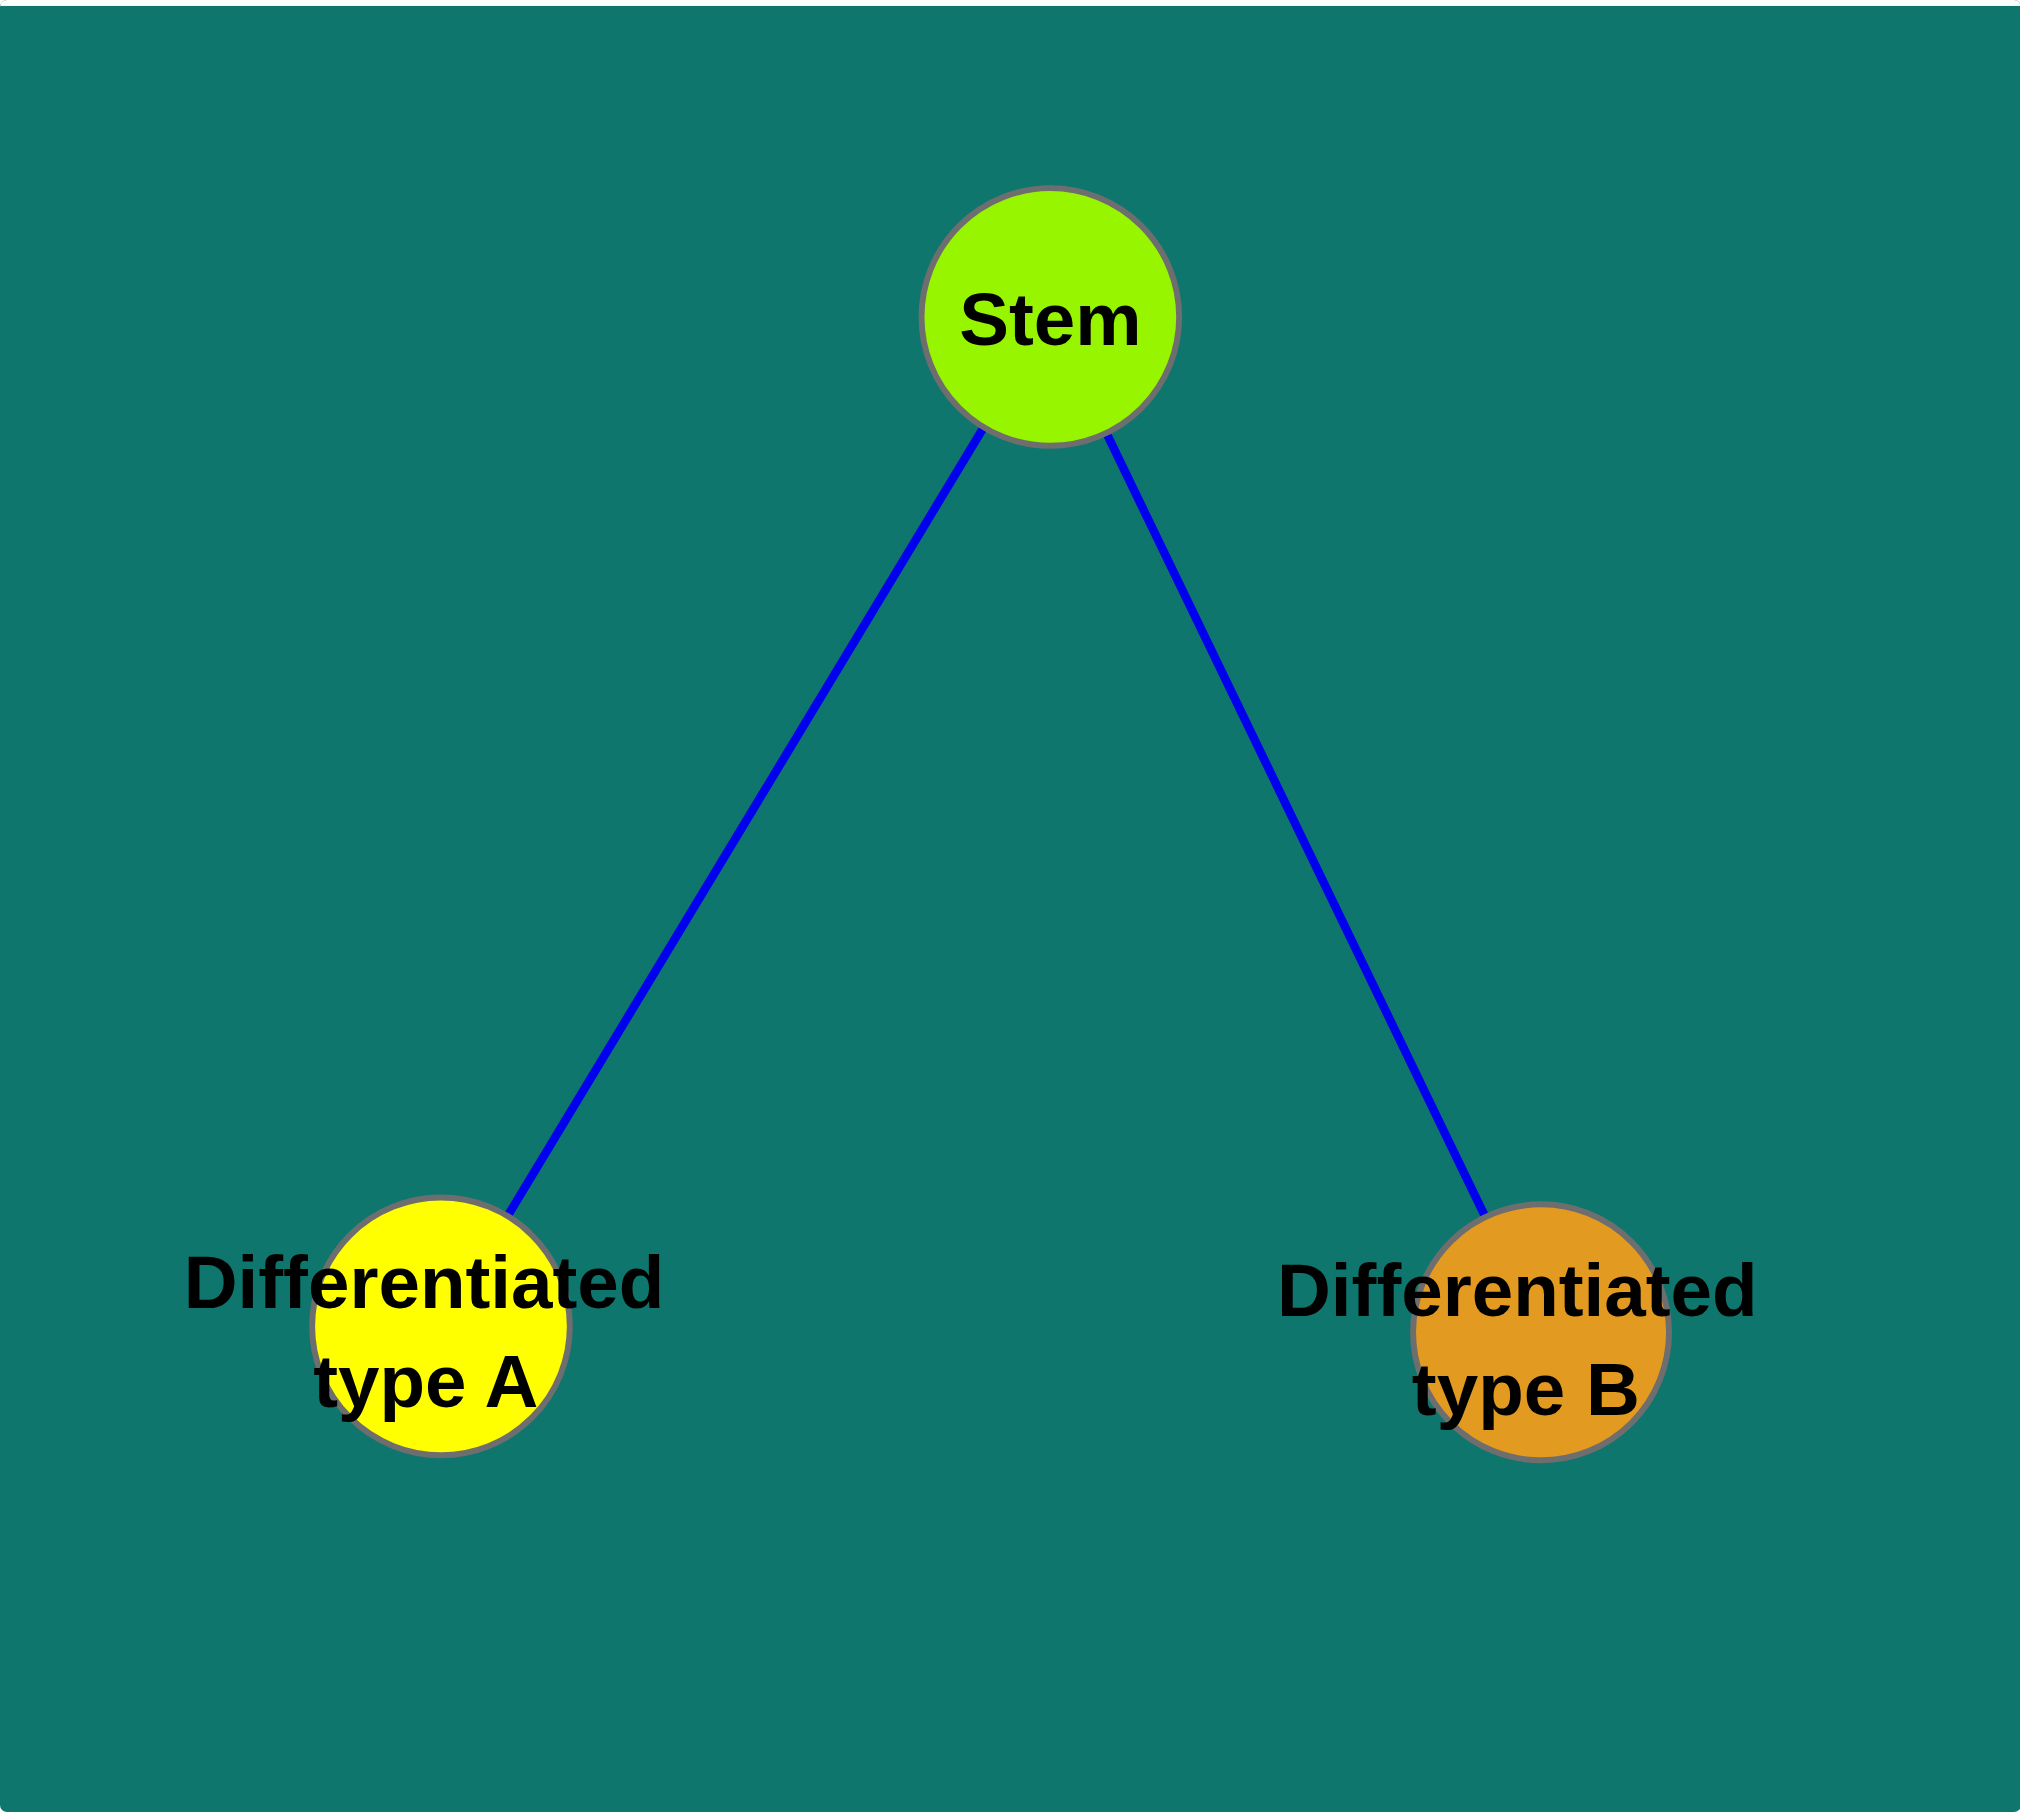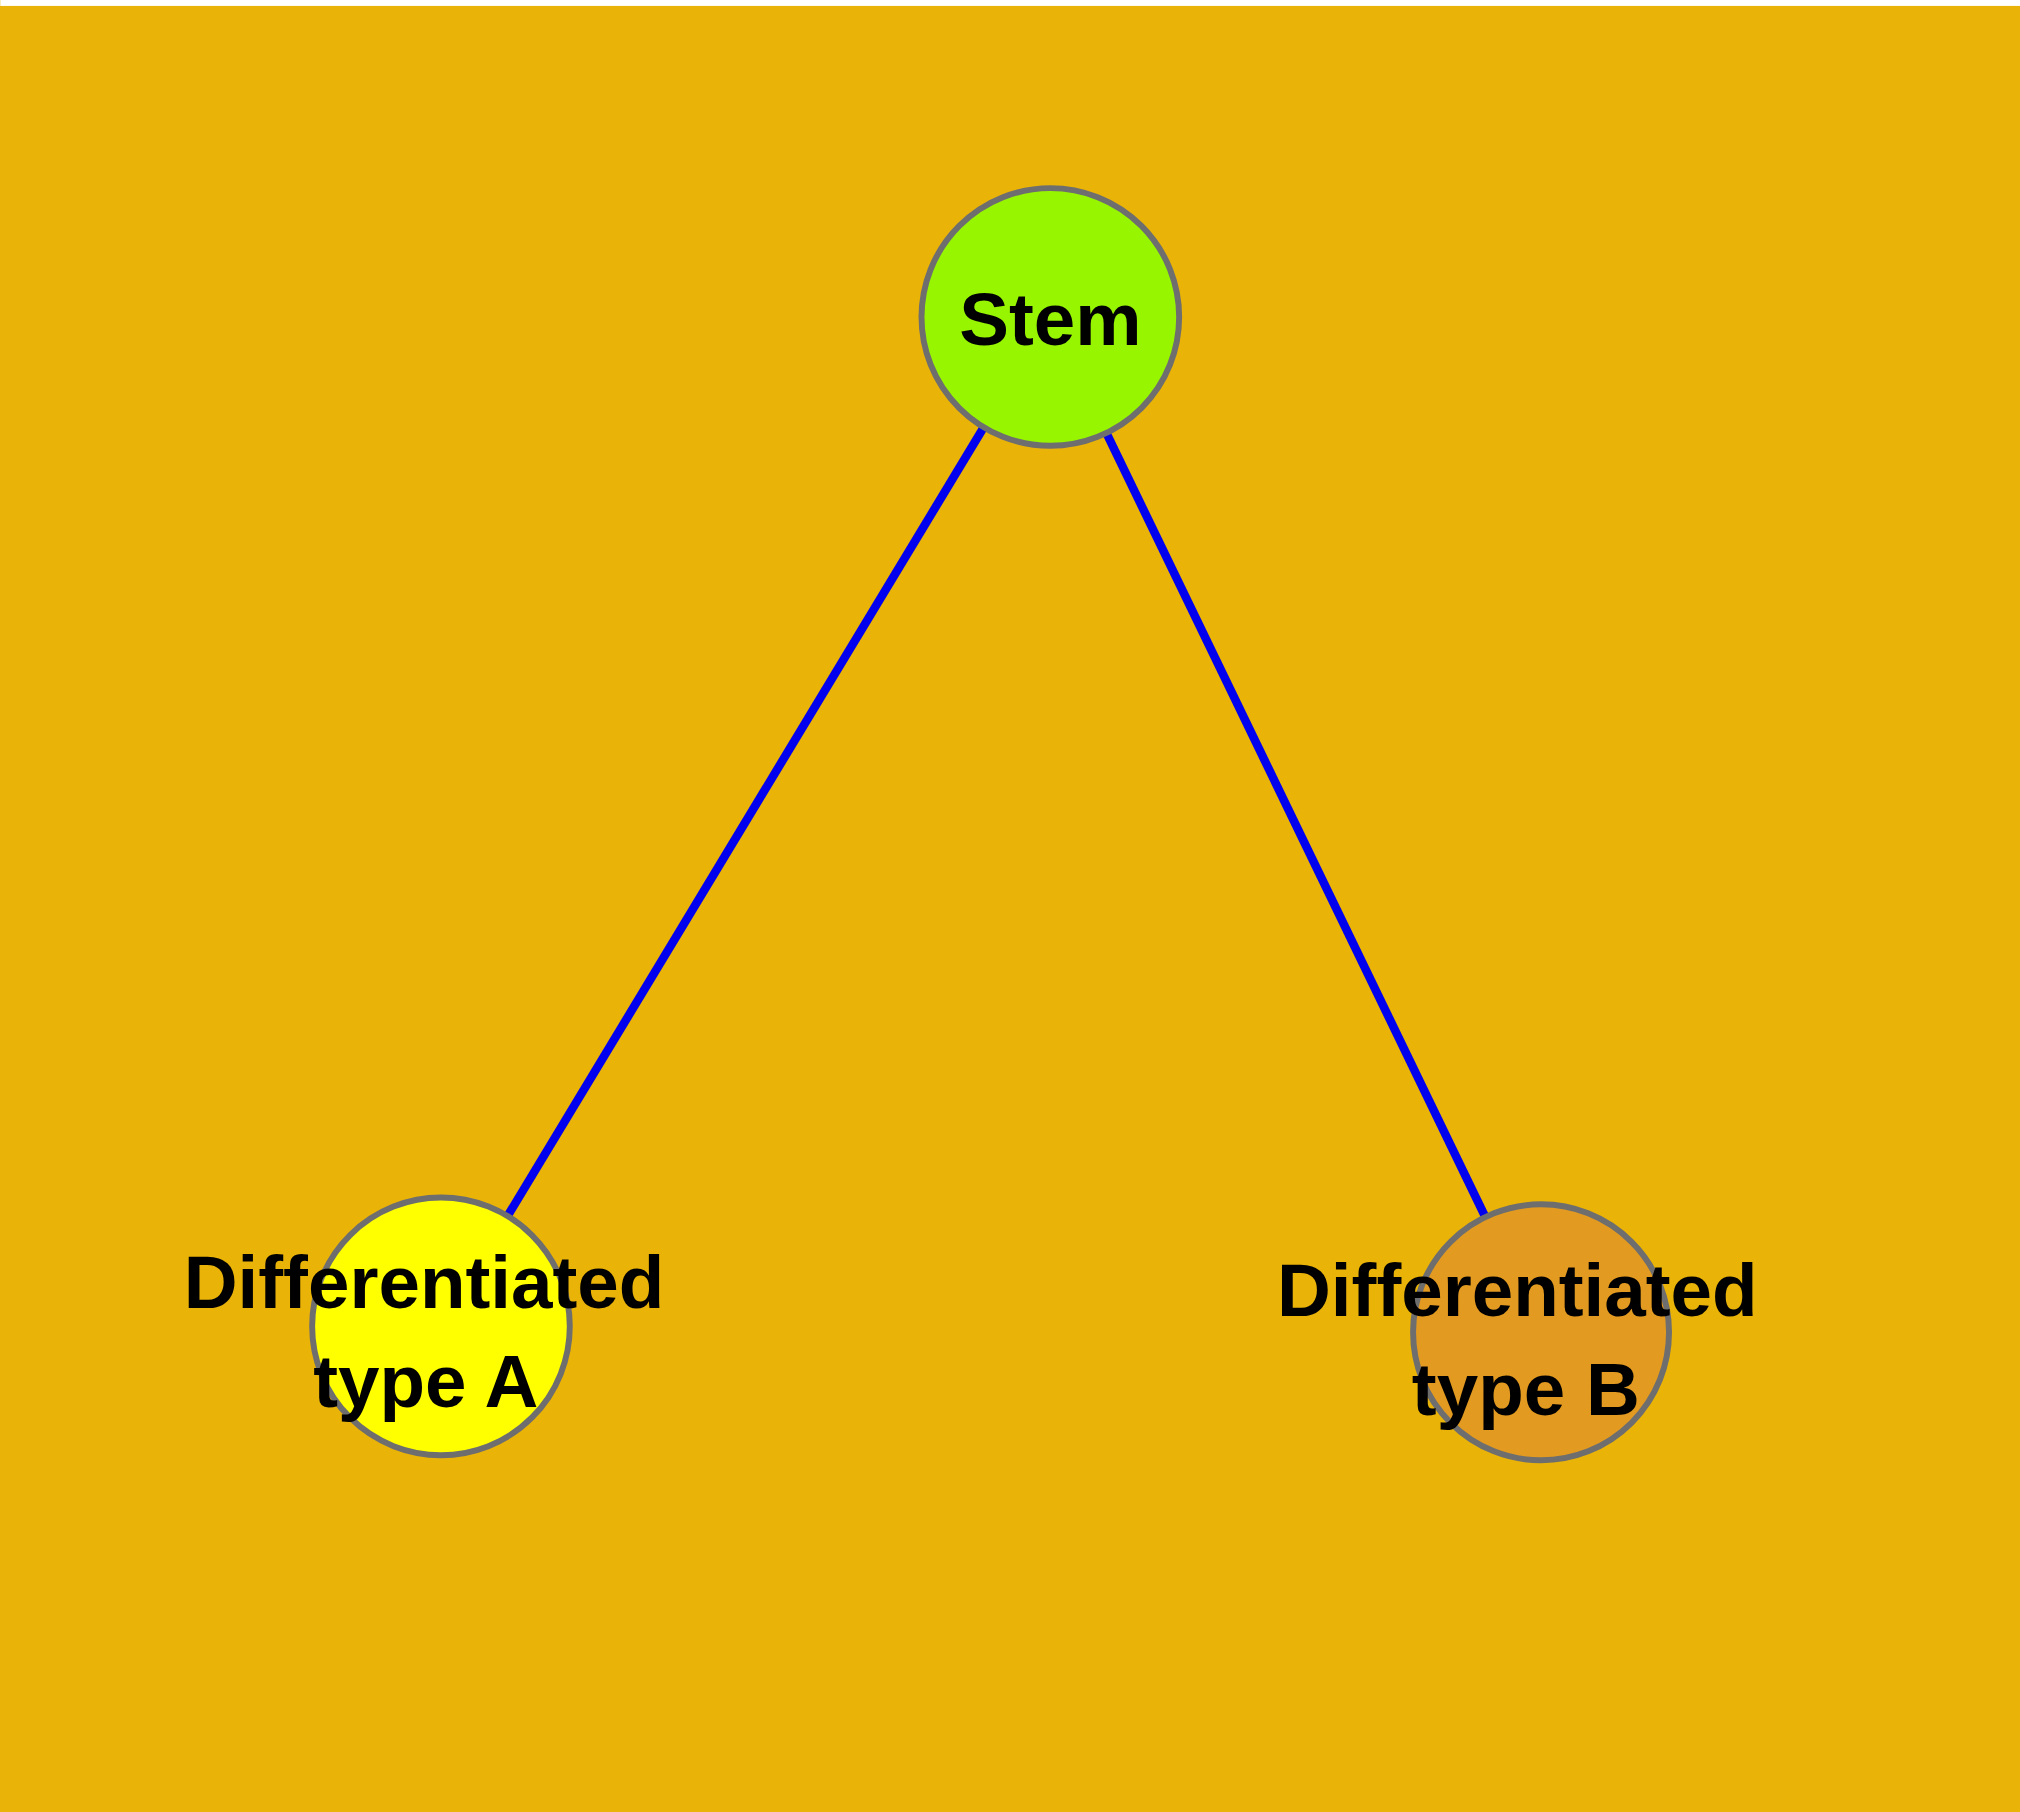--- a/index.html
+++ b/index.html
@@ -4,22 +4,23 @@
 <style>
   html, body {
     margin: 0;
     padding: 0;
     background: #ffffff;
   }
   .canvas {
     position: relative;
     width: 2021px;
     height: 1812px;
-    background: #eab308;
+    background: #0f766e;
     overflow: hidden;
+    border-radius: 7px;
   }
   svg.graph {
     position: absolute;
     left: 0;
     top: 0;
     display: block;
   }
   svg.graph text {
     font-family: "Liberation Sans", sans-serif;
     font-weight: bold;

